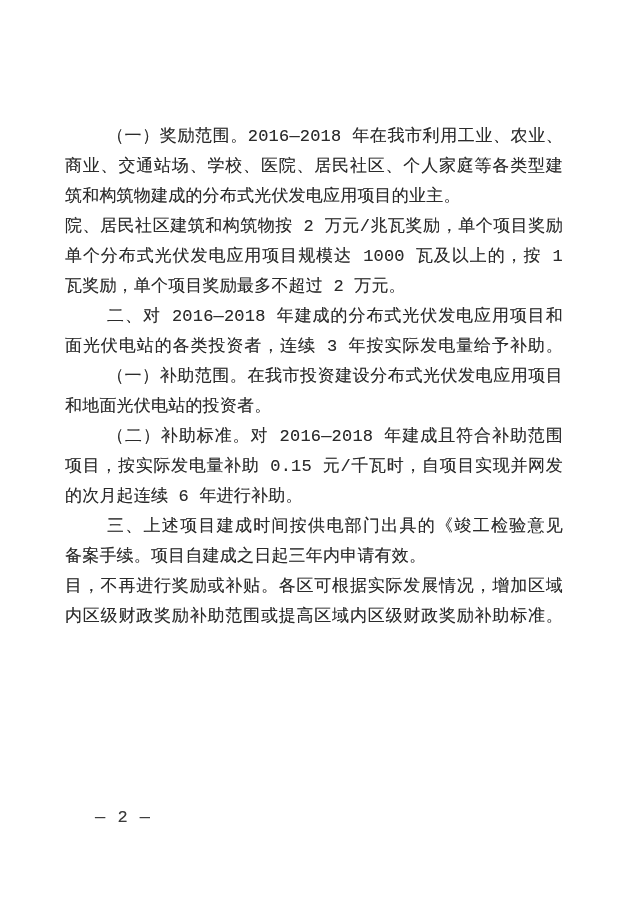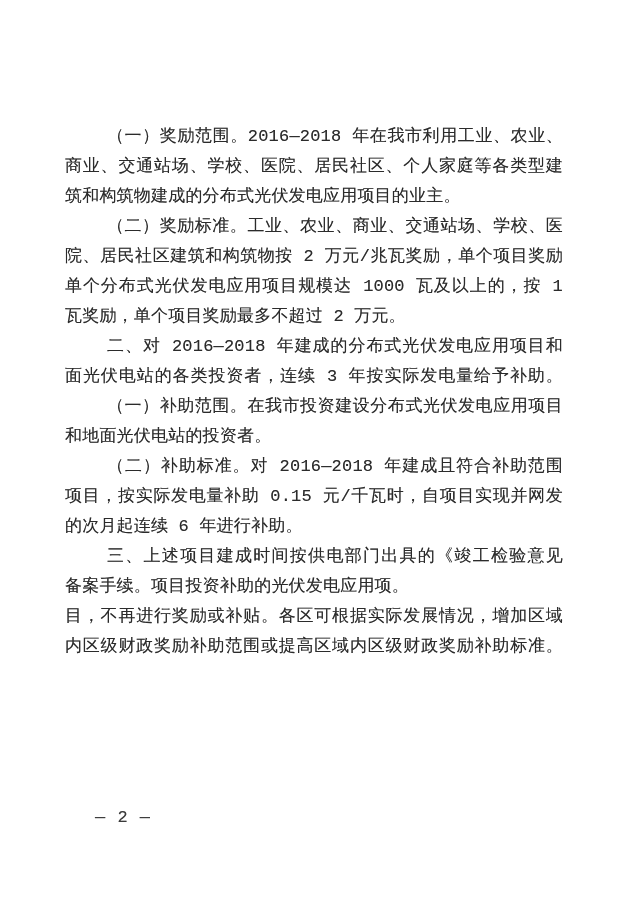--- a/index.html
+++ b/index.html
@@ -53,30 +53,29 @@
   }
 </style>
 </head>
 <body>
 
 <div class="page">
   <div class="doc-body">
       <div class="line indent justify">（一）奖励范围。2016—2018 年在我市利用工业、农业、</div>
       <div class="line justify">商业、交通站场、学校、医院、居民社区、个人家庭等各类型建</div>
       <div class="line">筑和构筑物建成的分布式光伏发电应用项目的业主。</div>
-      <div class="line indent justify">（二）奖励标准。工业、农业、商业、交通站场、学校、医</div>
       <div class="line justify">院、居民社区建筑和构筑物按 2 万元/兆瓦奖励，单个项目奖励</div>
       <div class="line justify">单个分布式光伏发电应用项目规模达 1000 瓦及以上的，按 1 元/</div>
       <div class="line">瓦奖励，单个项目奖励最多不超过 2 万元。</div>
       <div class="line indent justify">二、对 2016—2018 年建成的分布式光伏发电应用项目和地</div>
       <div class="line justify">面光伏电站的各类投资者，连续 3 年按实际发电量给予补助。</div>
       <div class="line indent justify">（一）补助范围。在我市投资建设分布式光伏发电应用项目</div>
       <div class="line">和地面光伏电站的投资者。</div>
       <div class="line indent justify">（二）补助标准。对 2016—2018 年建成且符合补助范围的</div>
       <div class="line justify">项目，按实际发电量补助 0.15 元/千瓦时，自项目实现并网发电</div>
       <div class="line">的次月起连续 6 年进行补助。</div>
       <div class="line indent justify">三、上述项目建成时间按供电部门出具的《竣工检验意见单》</div>
-      <div class="line">备案手续。项目投资补助的光伏发电应用项。</div>
+      <div class="line">备案手续。项目自建成之日起三年内申请有效。</div>
       <div class="line justify">目，不再进行奖励或补贴。各区可根据实际发展情况，增加区域</div>
       <div class="line justify">内区级财政奖励补助范围或提高区域内区级财政奖励补助标准。</div>
     </div>
   <div class="page-number">— 2 —</div>
 </div>
 
 </body></html>

